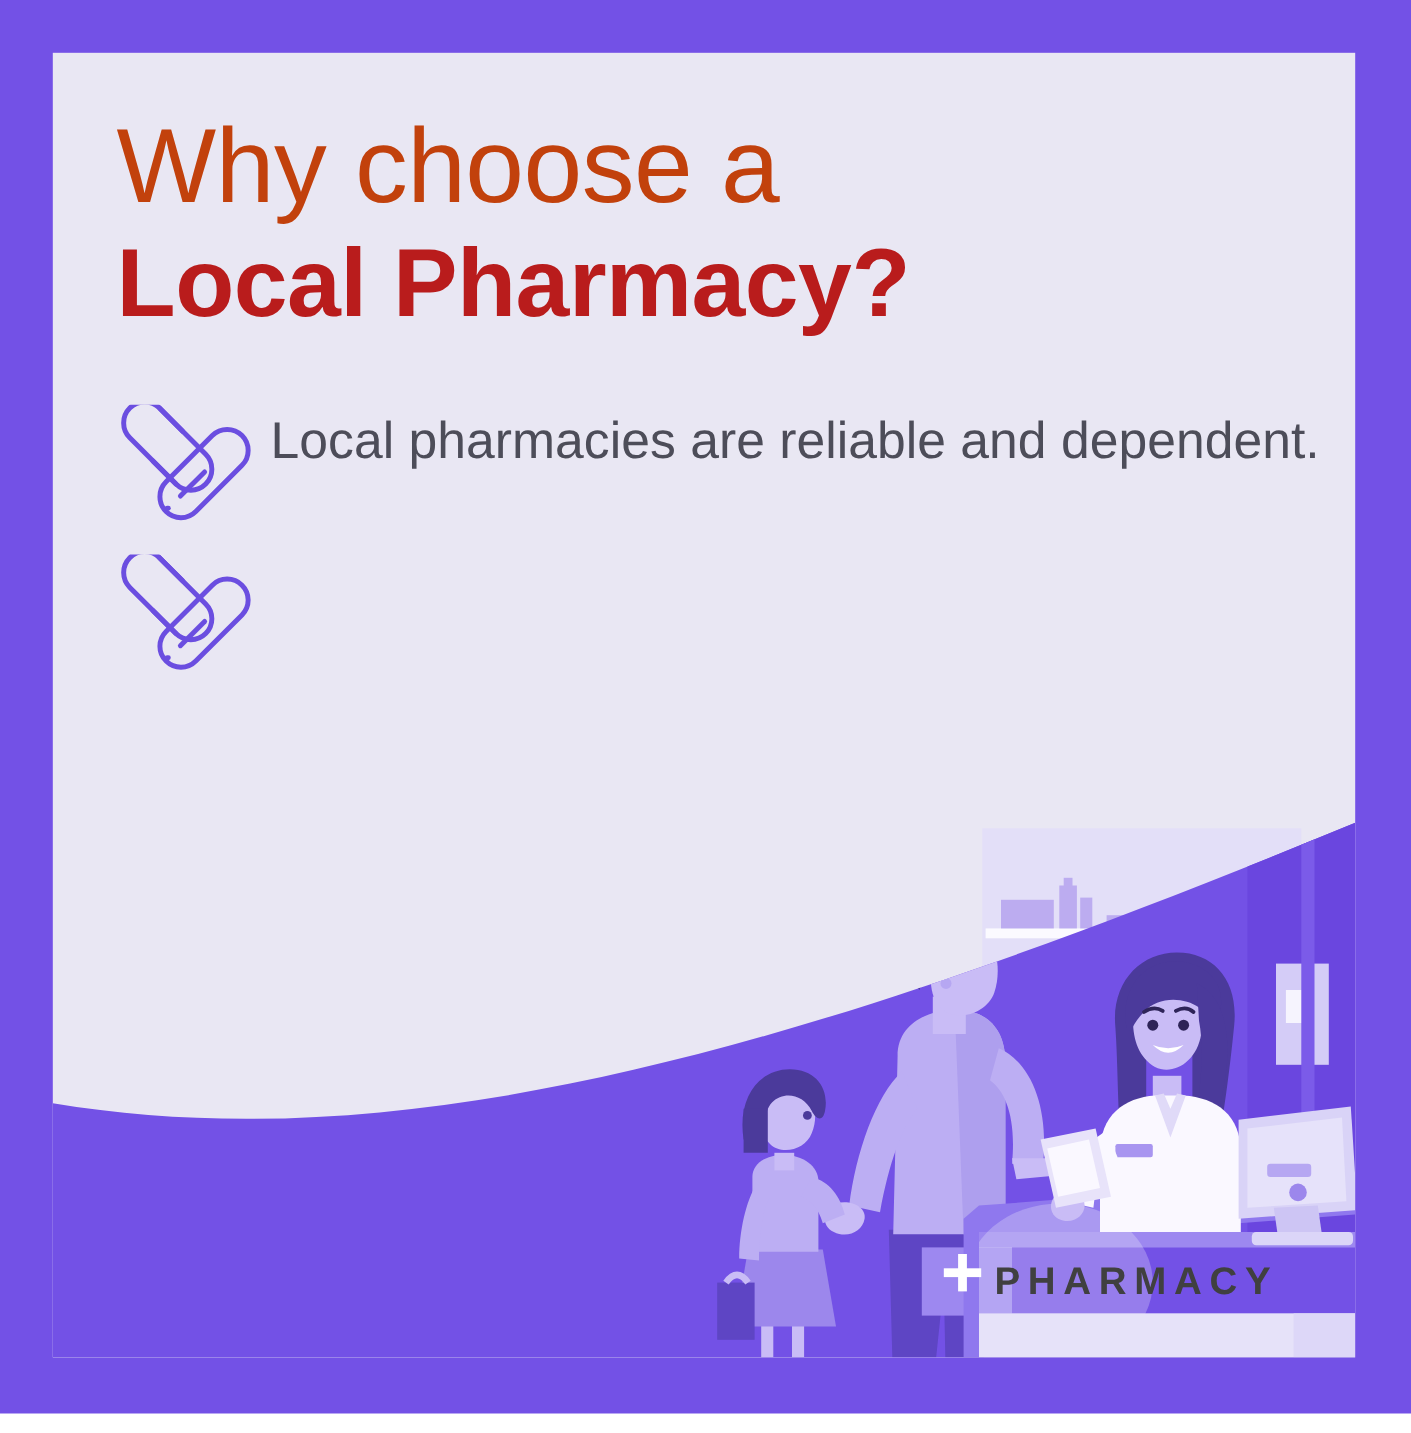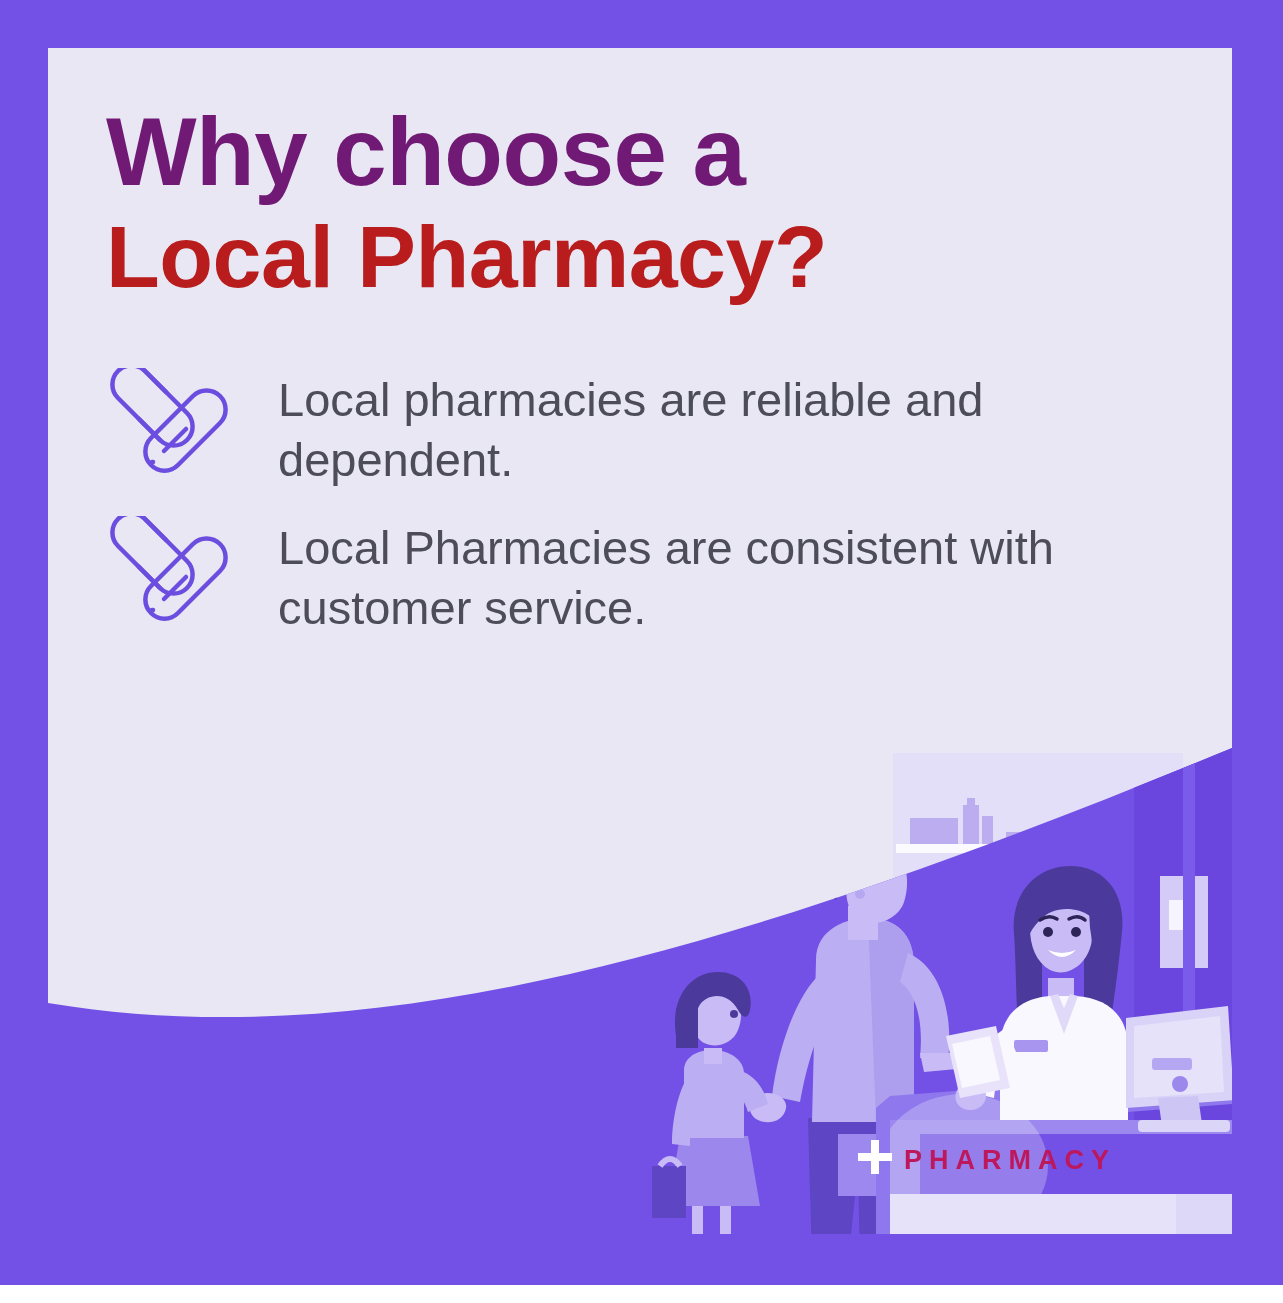--- a/index.html
+++ b/index.html
@@ -39,23 +39,23 @@
 
   
   #heading-block {
     position: absolute;
     left: 58px;
     top: 55px;
     width: 1000px;
   }
   .title-line1 {
     font-size: 96px;
-    font-weight: 700;
+    font-weight: 400;
     line-height: 1.02;
-    color: #701a75;
+    color: #c2410c;
     letter-spacing: -0.5px;
     white-space: nowrap;
   }
   .title-line2 {
     font-size: 88px;
     font-weight: 700;
     line-height: 1.1;
     color: #b91c1c;
     letter-spacing: -0.5px;
     margin-top: 8px;
@@ -66,21 +66,20 @@
   #bullets {
     position: absolute;
     left: 58px;
     top: 320px;
     width: 1110px;
   }
   .bullet {
     display: flex;
     align-items: flex-start;
     margin-bottom: 26px;
-    gap: 32px;
   }
   .bullet-icon {
     flex: 0 0 auto;
     width: 140px;
     height: 110px;
     position: relative;
   }
   .bullet-text {
     flex: 1 1 auto;
     font-size: 47px;
@@ -98,24 +97,24 @@
     width: 1184px;
     height: 1186px;
     pointer-events: none;
   }
   #illustration svg { display: block; }
 
   #pharmacy-word {
     position: absolute;
     left: 856px;
     top: 1097px;
-    font-size: 27px;
+    font-size: 35px;
     font-weight: 700;
     letter-spacing: 7px;
-    color: #be185d;
+    color: #404040;
   }
   #pharmacy-cross {
     position: absolute;
     left: 810px;
     top: 1092px;
     width: 34px;
     height: 34px;
   }
   #pharmacy-cross::before,
   #pharmacy-cross::after {
@@ -371,21 +370,20 @@
           <svg width="140" height="110" viewBox="0 0 140 110" xmlns="http://www.w3.org/2000/svg">
             <g fill="none" stroke="#6B4EE0" stroke-width="4.5" stroke-linecap="round" stroke-linejoin="round">
               <path d="M12 30 A19 19 0 0 1 39 3 L81 45 A19 19 0 0 1 54 72 Z"></path>
               <path d="M39 3 L60 24 M54 72 L33 51"></path>
               <path d="M45 85 A19 19 0 0 1 45 58 L87 16 A19 19 0 0 1 114 43 L72 85 A19 19 0 0 1 45 85 Z" transform="translate(0,12)"></path>
               <path d="M58 71 L80 49" transform="translate(0,12)"></path>
               <path d="M46 82 l1 0" transform="translate(0,12)"></path>
             </g>
           </svg>
         </div>
-        <div class="bullet-text">Local Pharmacies are consistent with customer service.</div>
       </div>
 
 
     </div>
   </div>
 
   <div id="bottom-strip"></div>
 </div>
 
 </body></html>

